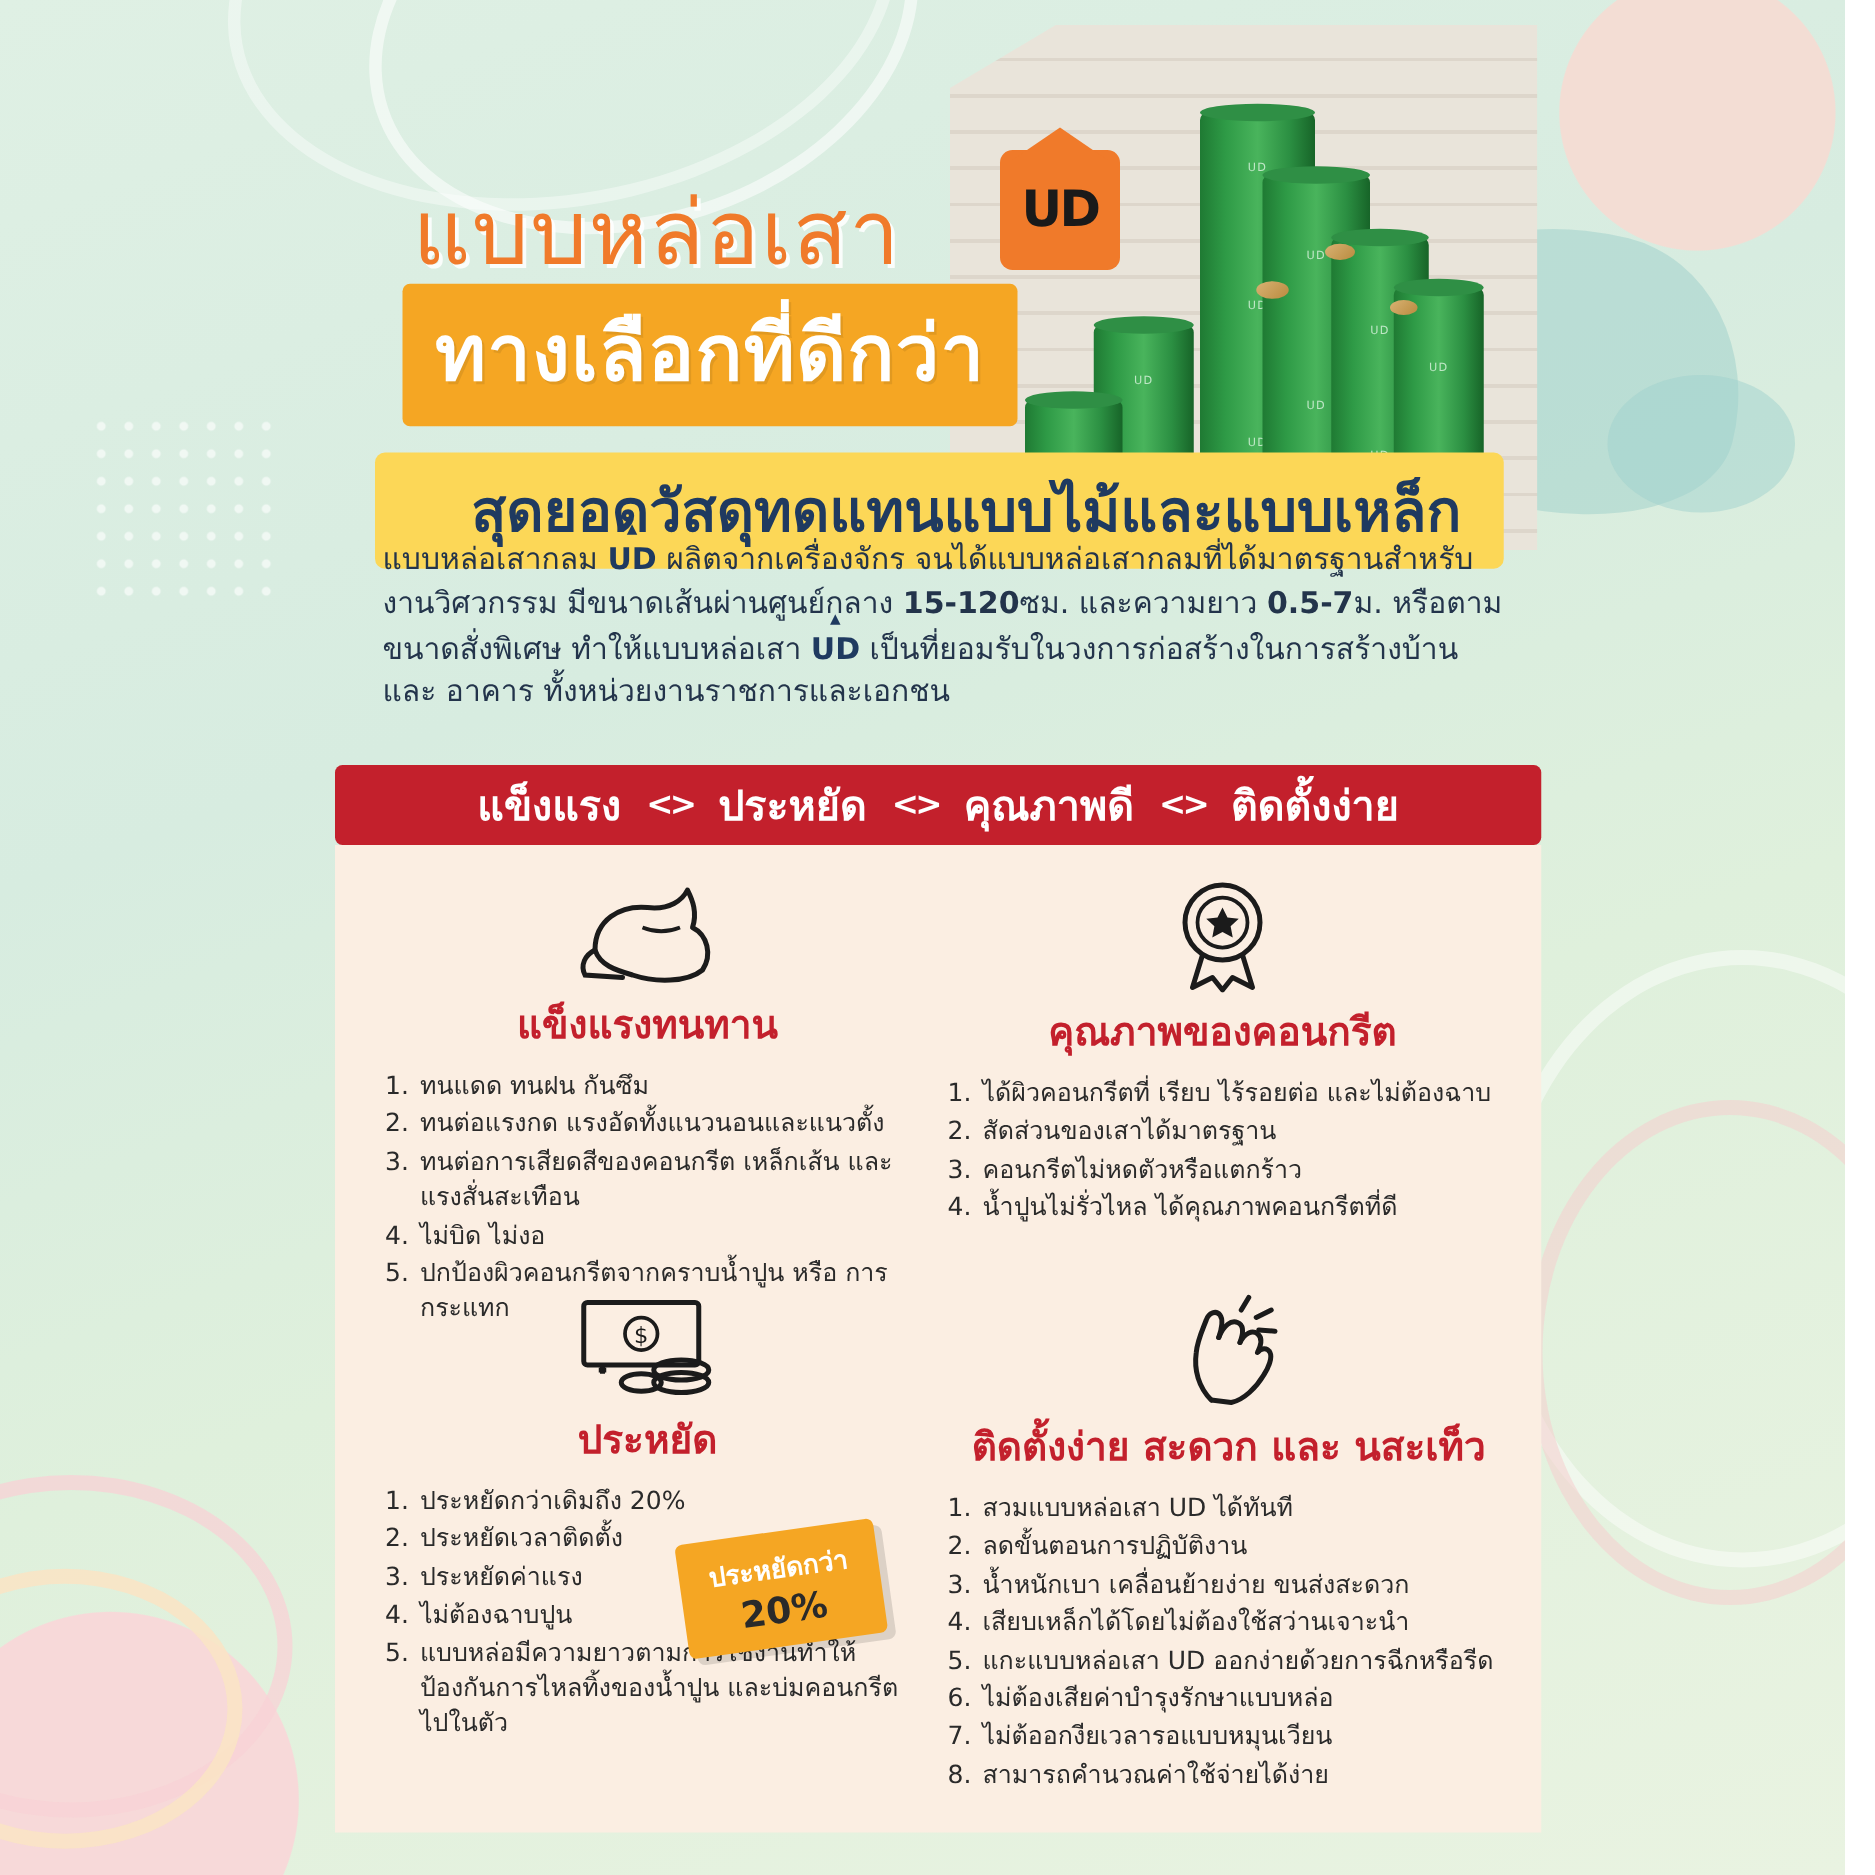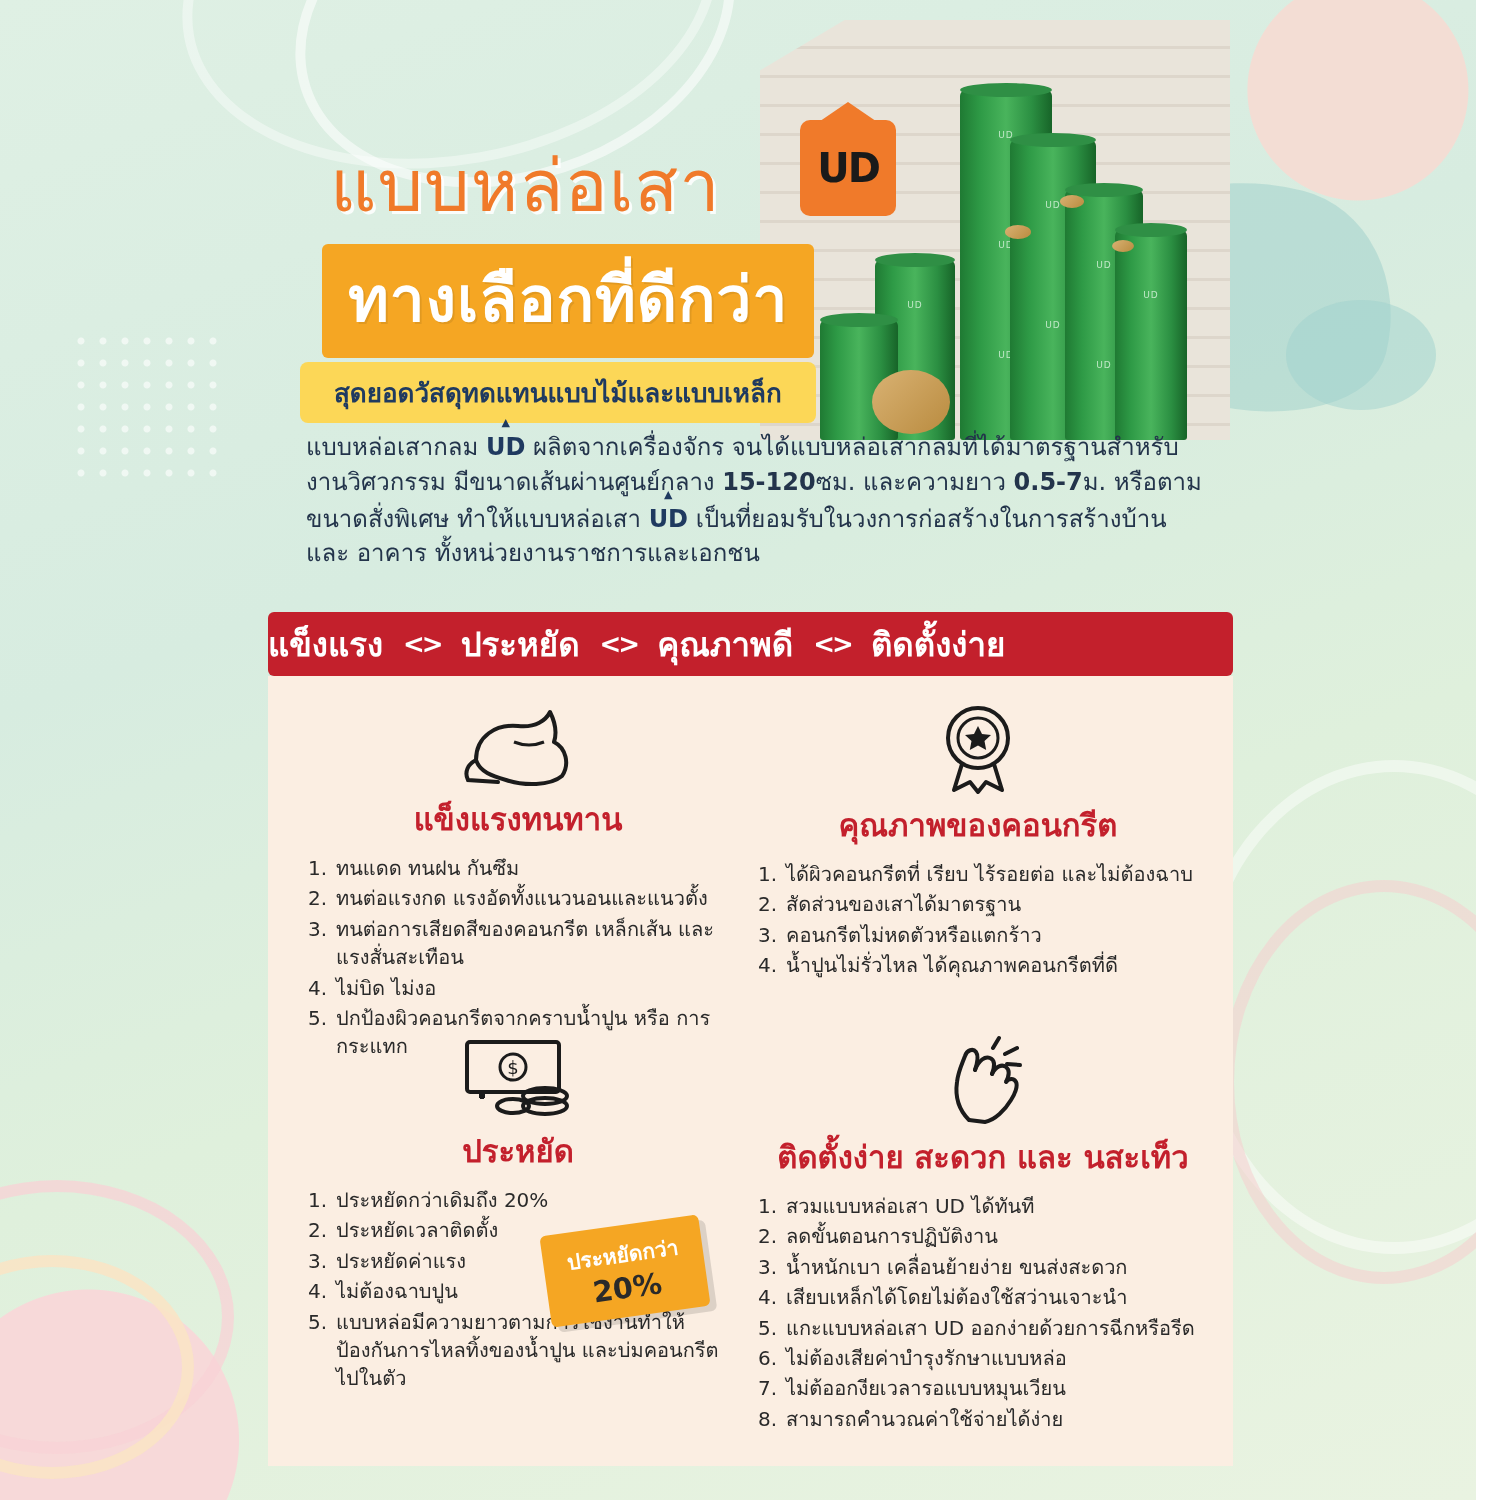--- a/index.html
+++ b/index.html
@@ -54,44 +54,44 @@
   }
   .badge-ud{
     position:absolute;left:800px;top:120px;width:96px;height:96px;
     background:#f07a2a;border-radius:10px;
     display:flex;align-items:center;justify-content:center;
   }
   .badge-ud .roof{position:absolute;top:-18px;left:50%;transform:translateX(-50%);
     width:0;height:0;border-left:38px solid transparent;border-right:38px solid transparent;border-bottom:26px solid #f07a2a;}
   .badge-ud .txt{color:#1a1a1a;font-weight:bold;font-size:40px;letter-spacing:-2px;}
   .title2wrap{
-    position:absolute;left:322px;top:244px;
+    position:absolute;left:322px;top:227px;
     background:#f5a623;border-radius:6px;padding:6px 26px 10px 26px;font-family:Liberation Serif, serif;
   }
   .title2{font-size:62px;font-weight:bold;color:#ffffff;white-space:nowrap;letter-spacing:1px;text-shadow:2px 2px 0 rgba(0,0,0,.08);}
 
   .subbar{
     position:absolute;left:300px;top:362px;
     background:#fcd757;border-radius:8px;padding:10px 34px;
   }
-  .subbar span{font-size:26px;font-weight:bold;color:#1f3a60;white-space:nowrap;}
+  .subbar span{font-size:46px;font-weight:bold;color:#1f3a60;white-space:nowrap;margin-left:43px;}
 
   .para{
     position:absolute;left:306px;top:428px;width:900px;
     font-size:24px;line-height:1.45;color:#23344b;
   }
   .para b{font-weight:bold;}
   .inline-ud{display:inline-block;font-weight:bold;color:#1f3a60;position:relative;padding-top:2px;}
   .inline-ud::before{content:"▲";position:absolute;left:50%;top:-13px;transform:translateX(-50%);font-size:11px;color:#1f3a60;}
 
   
   .banner{
     position:absolute;left:268px;top:612px;width:965px;height:64px;
     background:#c3202c;border-radius:6px;
-    display:flex;align-items:center;gap:20px;
+    display:flex;align-items:center;justify-content:center;gap:20px;
   }
   .banner .t{color:#fff;font-size:33px;font-weight:bold;}
   .banner .sep{color:#fff;font-size:26px;font-weight:bold;letter-spacing:-3px;}
 
   
   .panel{
     position:absolute;left:268px;top:676px;width:965px;height:790px;
     background:#fbeee2;
   }
   .cell{position:absolute;}

